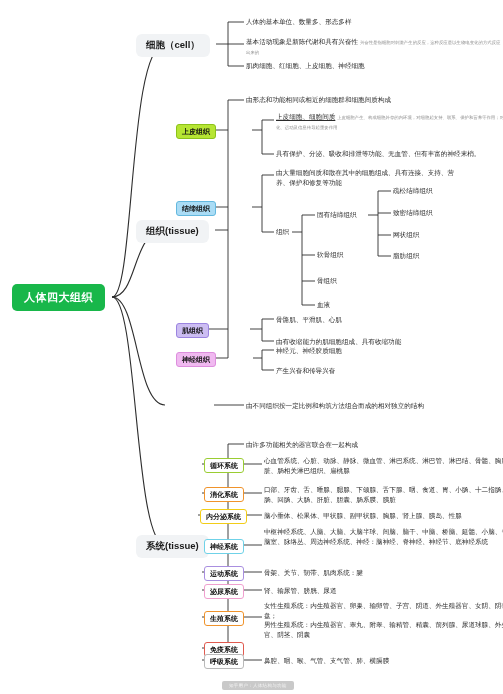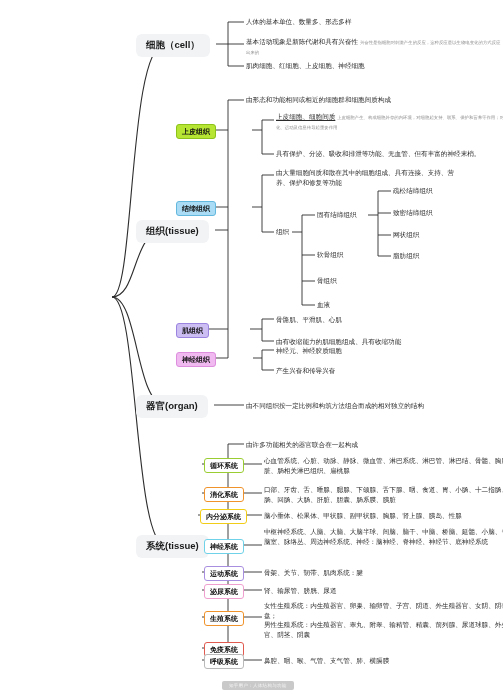--- a/index.html
+++ b/index.html
@@ -180,20 +180,21 @@
       <path d="M240,493 H262"></path>
       <path d="M243,515 H262"></path>
       <path d="M240,545 H262"></path>
       <path d="M240,572 H262"></path>
       <path d="M240,590 H262"></path>
       <path d="M240,617 H262"></path>
       <path d="M240,660 H262"></path>
     </g>
   </svg>
 
+  <div class="node root" style="left:12px; top:284px;">人体四大组织</div>
 
   <div class="node main" style="left:136px; top:34px;">细胞（cell）</div>
 
   <div class="node leaf w-wide" style="left:246px; top:17px;">人体的基本单位、数量多、形态多样</div>
 
   <div class="node leaf w-wide" style="left:246px; top:37px;">
     <span>基本活动现象是新陈代谢和具有兴奋性</span>
     <span class="note">兴奋性是指细胞对刺激产生的反应，这种反应是以生物电变化的方式反应出来的</span>
   </div>
 
@@ -231,21 +232,20 @@
   <div class="node tag fill-purple" style="left:176px; top:323px;">肌组织</div>
 
   <div class="node leaf w-wide" style="left:276px; top:315px;">骨骼肌、平滑肌、心肌</div>
   <div class="node leaf w-wide" style="left:276px; top:337px;">由有收缩能力的肌细胞组成、具有收缩功能</div>
 
   <div class="node tag fill-pink" style="left:176px; top:352px;">神经组织</div>
 
   <div class="node leaf w-wide" style="left:276px; top:346px;">神经元、神经胶质细胞</div>
   <div class="node leaf w-wide" style="left:276px; top:366px;">产生兴奋和传导兴奋</div>
 
-  <div class="node main" style="left:136px; top:395px;">器官(organ)</div>
 
   <div class="node leaf w-wide" style="left:246px; top:401px;">由不同组织按一定比例和构筑方法组合而成的相对独立的结构</div>
 
   <div class="node main" style="left:136px; top:535px;">系统(tissue)</div>
 
   <div class="node leaf w-wide" style="left:246px; top:440px;">由许多功能相关的器官联合在一起构成</div>
 
   <div class="node tag out-green" style="left:204px; top:458px;">循环系统</div>
   <div class="node leaf w-wide" style="left:264px; top:456px;">心血管系统、心脏、动脉、静脉、微血管、淋巴系统、淋巴管、淋巴结、骨髓、胸腺、脾脏、肠相关淋巴组织、扁桃腺</div>
 

